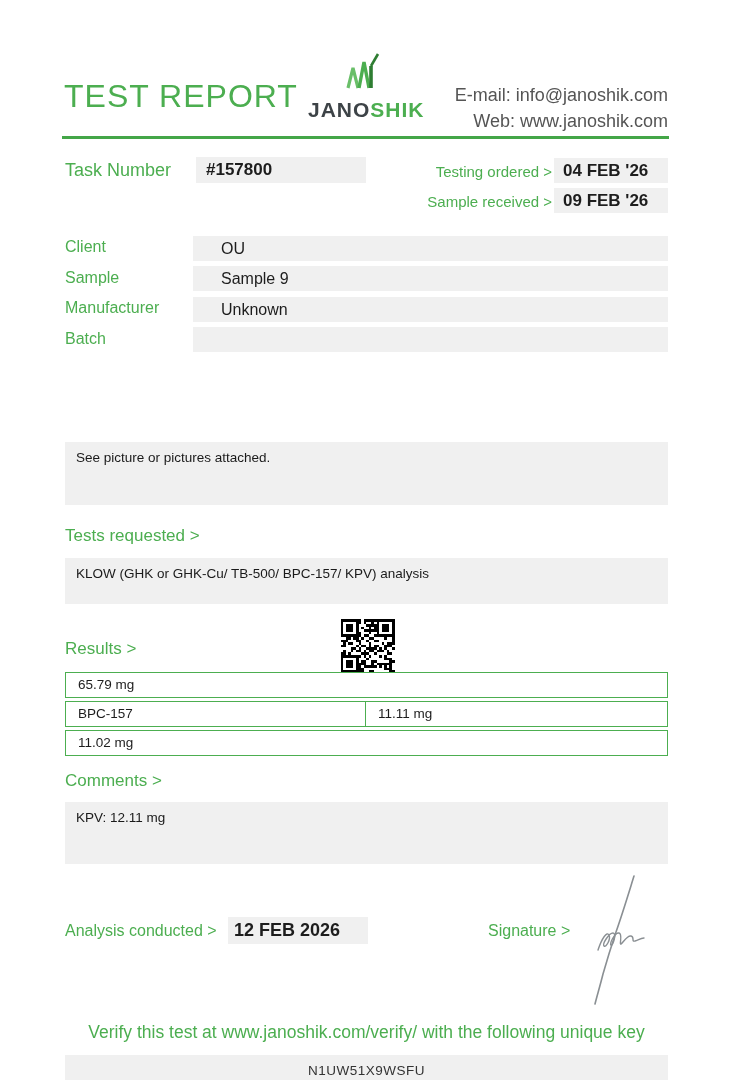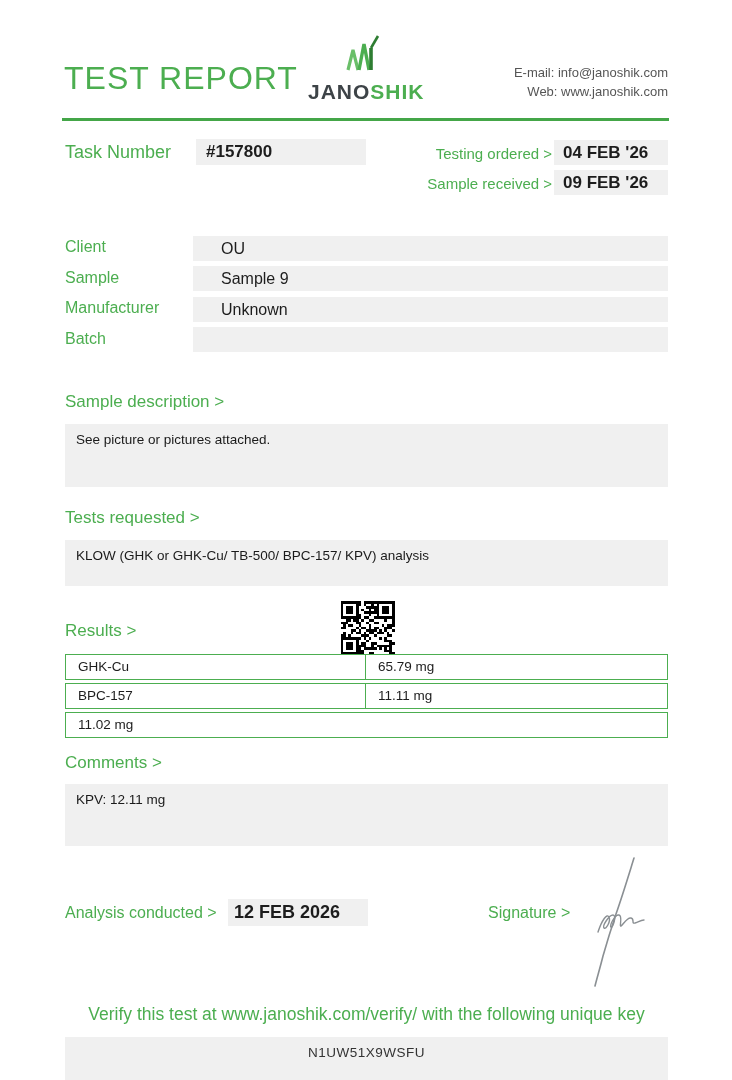--- a/index.html
+++ b/index.html
@@ -1,27 +1,27 @@
 <!DOCTYPE html>
 <html><head>
 <meta charset="utf-8">
 <style>
   html,body{margin:0;padding:0;background:#fff;}
   .page{
     position:relative;width:732px;height:1080px;background:#ffffff;
     font-family:"Liberation Sans", sans-serif;color:#1d1d1d;overflow:hidden;
   }
-  .abs{position:absolute;}
+  .abs{position:absolute;margin-top:18px;}
   
   .report-title{left:64px;top:60px;font-size:32px;letter-spacing:1px;color:var(--green);}
   .logo{left:308px;top:34px;width:116px;text-align:center;}
   .logo-word{font-size:21px;font-weight:bold;letter-spacing:1px;margin-top:2px;}
   .logo-word .jano{color:#3d4347;}
   .logo-word .shik{color:var(--green);}
-  .contact{right:64px;top:64px;text-align:right;font-size:13px;color:#555;line-height:1.45;}
+  .contact{right:64px;top:64px;text-align:right;font-size:18px;color:#555;line-height:1.45;}
   .rule{left:62px;top:118px;width:607px;height:3px;background:var(--green-dark);}
   
   .task-label{left:65px;top:142px;font-size:18px;color:var(--green);}
   .task-box{left:196px;top:139px;width:170px;height:26px;background:var(--field);
     font-size:17px;font-weight:bold;line-height:26px;padding-left:10px;box-sizing:border-box;}
   .ord-label{right:180px;top:145px;font-size:15px;color:var(--green);text-align:right;}
   .rec-label{right:180px;top:175px;font-size:15px;color:var(--green);text-align:right;}
   .ord-box{left:554px;top:140px;width:114px;height:25px;}
   .rec-box{left:554px;top:170px;width:114px;height:25px;}
   .date-box{background:var(--field);font-size:17px;font-weight:bold;line-height:25px;
@@ -101,21 +101,20 @@
   </div>
   <div class="info-row">
     <span class="lbl" style="top:299px">Manufacturer</span>
     <span class="val" style="top:297px">Unknown</span>
   </div>
   <div class="info-row">
     <span class="lbl" style="top:330px">Batch</span>
     <span class="val" style="top:327px"></span>
   </div>
 
-  <div class="abs sec-head" style="top:392px">Sample description &gt;</div>
   <div class="abs sec-box" style="top:424px;height:63px">See picture or pictures attached.</div>
 
   <div class="abs sec-head" style="top:508px">Tests requested &gt;</div>
   <div class="abs sec-box" style="top:540px;height:46px">KLOW (GHK or GHK-Cu/ TB-500/ BPC-157/ KPV) analysis</div>
 
   <div class="abs sec-head" style="top:621px">Results &gt;</div>
 
   <div class="abs qr">
     <svg id="qr-svg" width="57" height="54" viewBox="0 0 21 21" shape-rendering="crispEdges">
         <rect x="7" y="0" width="1" height="1" fill="#000"></rect>
@@ -265,21 +264,20 @@
         <rect x="15" y="1" width="5" height="5" fill="#fff"></rect>
         <rect x="16" y="2" width="3" height="3" fill="#000"></rect>
         <rect x="0" y="14" width="7" height="7" fill="#000"></rect>
         <rect x="1" y="15" width="5" height="5" fill="#fff"></rect>
         <rect x="2" y="16" width="3" height="3" fill="#000"></rect>
       </svg>
   </div>
 
   <div class="abs res-table">
     <div class="res-row">
-      <div class="res-name">GHK-Cu</div>
       <div class="res-val">65.79 mg</div>
     </div>
     <div class="res-row">
       <div class="res-name">BPC-157</div>
       <div class="res-val">11.11 mg</div>
     </div>
     <div class="res-row">
       <div class="res-val">11.02 mg</div>
     </div>
   </div>

